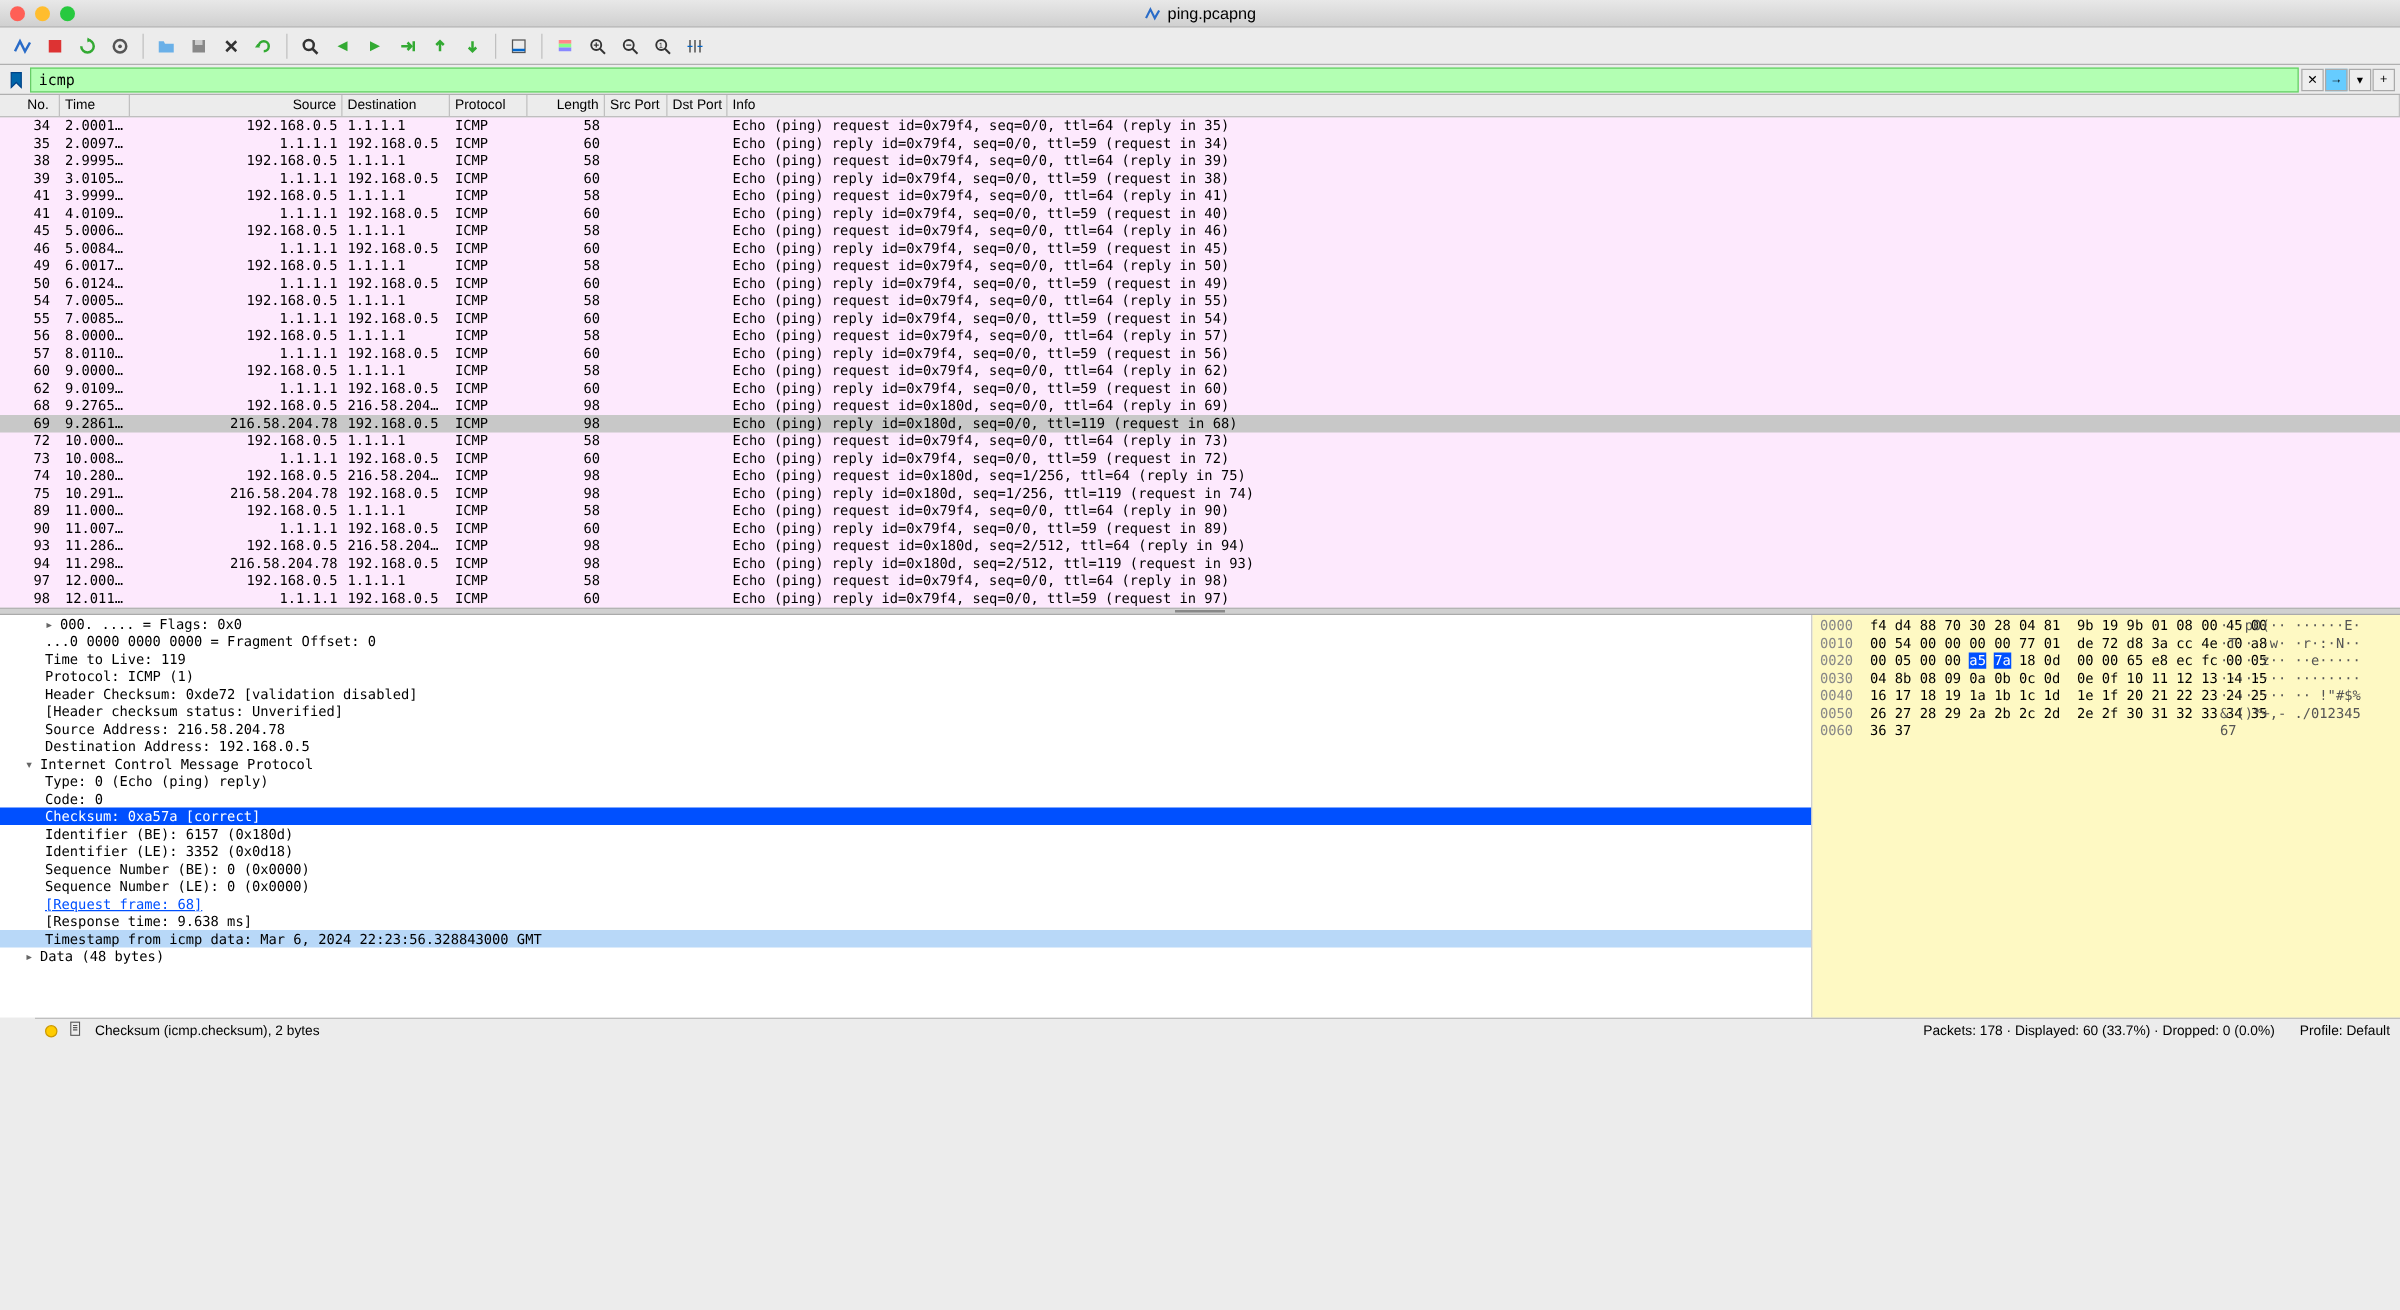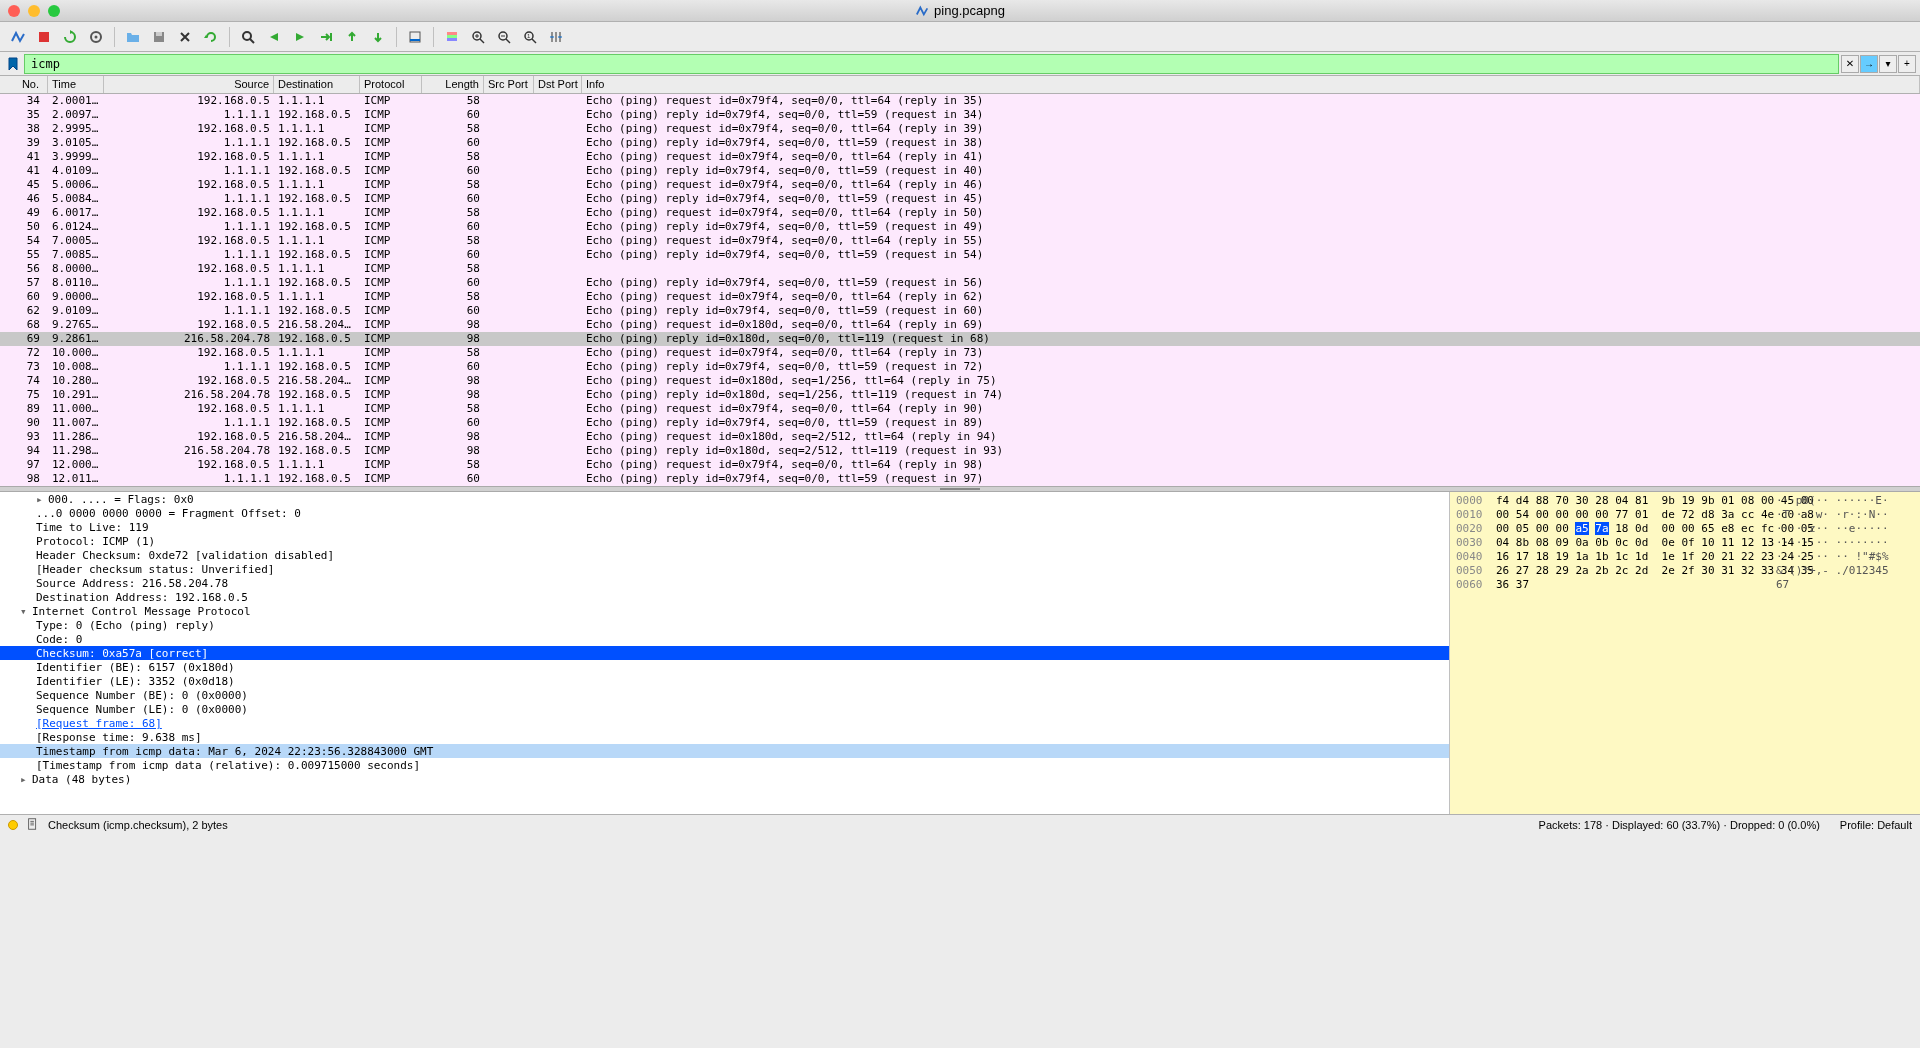--- a/index.html
+++ b/index.html
@@ -57,21 +57,21 @@
     .tree-highlight { background: #b8d8f8; }
     .tree-link { color: #0050ff; text-decoration: underline; }
     
     .hex-pane { width: 470px; overflow: auto; background: #fef9c3; font-family: Menlo, Monaco, monospace; font-size: 11px; padding: 2px 6px; }
     .hex-row { display: flex; height: 14px; white-space: pre; }
     .hex-offset { color: #888; width: 40px; }
     .hex-bytes { width: 280px; }
     .hex-ascii { flex: 1; color: #555; }
     .hex-hl { background: #0050ff; color:#fff; }
     
-    .statusbar { height: 20px; background: #ececec; border-top: 1px solid #b0b0b0; display: flex; align-items: center; font-size: 11px; padding: 0 8px; justify-content: space-between; }
+    .statusbar { height: 20px; background: #ececec; border-top: 1px solid #b0b0b0; display: flex; align-items: center; font-size: 11px; padding: 0 8px; justify-content: space-between; margin-left: 28px; }
     .status-left { display: flex; align-items: center; gap: 8px; }
     .status-dot { width: 10px; height: 10px; border-radius: 50%; background: #ffcc00; border: 1px solid #cc9900; }
   </style>
 </head>
 <body>
 
 <div class="titlebar">
   <div class="traffic-lights">
     <div class="traffic-light traffic-red"></div>
     <div class="traffic-light traffic-yellow"></div>
@@ -375,20 +375,21 @@
     </div>
     <div class="packet-row">
       <div class="col-no">56</div>
       <div class="col-time">8.0000…</div>
       <div class="col-source">192.168.0.5</div>
       <div class="col-dest">1.1.1.1</div>
       <div class="col-proto">ICMP</div>
       <div class="col-len">58</div>
       <div class="col-src-port"></div>
       <div class="col-dst-port"></div>
+      <div class="col-info">Echo (ping) request  id=0x79f4, seq=0/0, ttl=64 (reply in 57)</div>
     </div>
     <div class="packet-row">
       <div class="col-no">57</div>
       <div class="col-time">8.0110…</div>
       <div class="col-source">1.1.1.1</div>
       <div class="col-dest">192.168.0.5</div>
       <div class="col-proto">ICMP</div>
       <div class="col-len">60</div>
       <div class="col-src-port"></div>
       <div class="col-dst-port"></div>
@@ -605,23 +606,20 @@
         <span>Sequence Number (LE): 0 (0x0000)</span>
       </div>
       <div class="tree-line indent1">
         <span class="tree-link">[Request frame: 68]</span>
       </div>
       <div class="tree-line indent1">
         <span>[Response time: 9.638 ms]</span>
       </div>
       <div class="tree-line indent1 tree-highlight">
         <span>Timestamp from icmp data: Mar  6, 2024 22:23:56.328843000 GMT</span>
-      </div>
-      <div class="tree-line indent1">
-        <span>[Timestamp from icmp data (relative): 0.009715000 seconds]</span>
       </div>
       <div class="tree-line">
         <span class="tree-expand">▸</span>
         <span>Data (48 bytes)</span>
       </div>
     </div>
   <div class="hex-pane" id="hex-pane">
       <div class="hex-row"><span class="hex-offset">0000</span><span class="hex-bytes">f4 d4 88 70 30 28 04 81  9b 19 9b 01 08 00 45 00</span><span class="hex-ascii">···p0(·· ······E·</span></div>
       <div class="hex-row"><span class="hex-offset">0010</span><span class="hex-bytes">00 54 00 00 00 00 77 01  de 72 d8 3a cc 4e c0 a8</span><span class="hex-ascii">·T····w· ·r·:·N··</span></div>
       <div class="hex-row"><span class="hex-offset">0020</span><span class="hex-bytes">00 05 00 00 <span class="hex-hl">a5</span> <span class="hex-hl">7a</span> 18 0d  00 00 65 e8 ec fc 00 05</span><span class="hex-ascii">·····z·· ··e·····</span></div>

